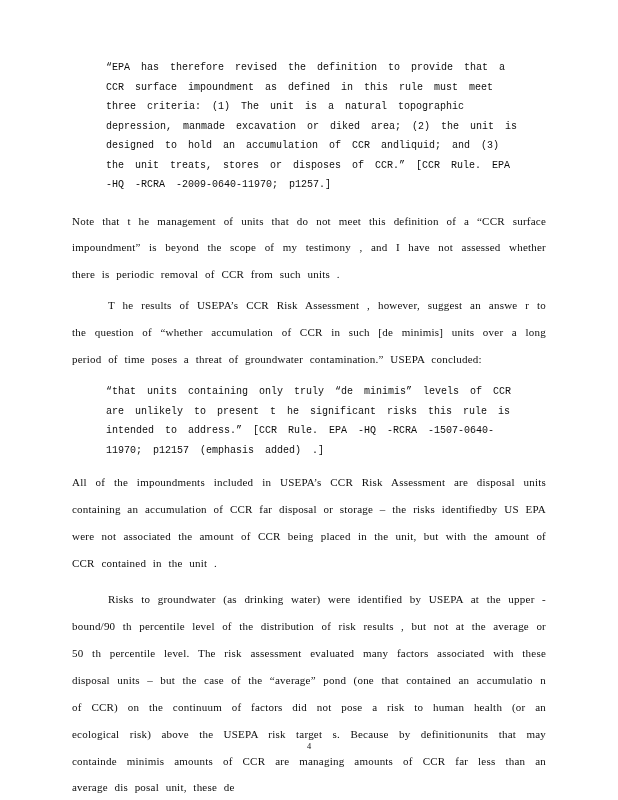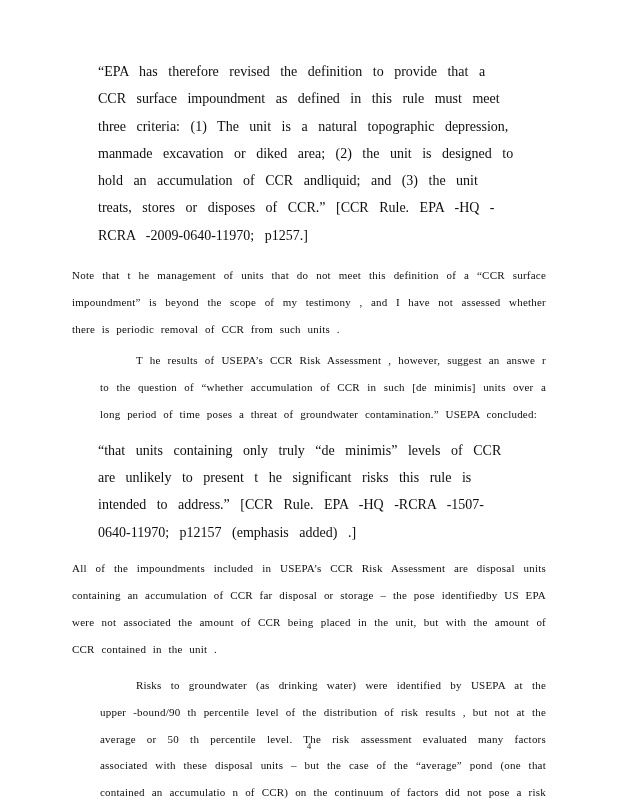--- a/index.html
+++ b/index.html
@@ -27,32 +27,32 @@
   p {
     margin: 0;
     text-align: justify;
     text-align-last: left;
     word-spacing: 0.34em;
     font-size: 11px;
     line-height: 2.45;
     letter-spacing: 0.02em;
   }
   .blockquote {
-    margin-left: 26px;
+    margin-left: 34px;
     width: 418px;
-    font-size: 14px;
+    font-size: 10px;
     line-height: 1.95;
     word-spacing: 0.5em;
+    font-family: Liberation Mono, monospace;
   }
   .body-para {
     margin-top: 6px;
   }
   .indent-first {
     text-indent: 36px;
-    margin-left: 28px;
   }
   .gap-sm { margin-top: 4px; }
   .gap-md { margin-top: 9px; }
   .gap-lg { margin-top: 13px; }
   .pagenum {
     position: absolute;
     top: 742px;
     left: 0;
     width: 618px;
     text-align: center;
@@ -67,20 +67,20 @@
   <div class="content">
 
     <div class="blockquote">“EPA has therefore revised the definition to provide that a CCR surface impoundment as defined in this rule must meet three criteria: (1) The unit is a natural topographic depression, manmade excavation or diked area; (2) the unit is designed to hold an accumulation of CCR andliquid; and (3) the unit treats, stores or disposes of CCR.” [CCR Rule. EPA -HQ -RCRA -2009-0640-11970; p1257.]</div>
 
     <p class="body-para gap-lg">Note that t he management of units that do not meet this definition of a “CCR surface impoundment” is beyond the scope of my testimony , and I have not assessed whether there is periodic removal of CCR from such units .</p>
 
     <p class="body-para gap-sm indent-first">T he results of USEPA’s CCR Risk Assessment , however, suggest an answe r to the question of “whether accumulation of CCR in such [de minimis] units over a long period of time poses a threat of groundwater contamination.” USEPA concluded:</p>
 
     <div class="blockquote gap-md">“that units containing only truly “de minimis” levels of CCR are unlikely to present t he significant risks this rule is intended to address.” [CCR Rule. EPA -HQ -RCRA -1507-0640-11970; p12157 (emphasis added) .]</div>
 
-    <p class="body-para gap-md">All of the impoundments included in USEPA’s CCR Risk Assessment are disposal units containing an accumulation of CCR far disposal or storage – the pose identifiedby US EPA were not associated the amount of CCR being placed in the unit, but with the amount of CCR contained in the unit .</p>
+    <p class="body-para gap-md">All of the impoundments included in USEPA’s CCR Risk Assessment are disposal units containing an accumulation of CCR far disposal or storage – the risks identifiedby US EPA were not associated the amount of CCR being placed in the unit, but with the amount of CCR contained in the unit .</p>
 
     <p class="body-para gap-md indent-first">Risks to groundwater (as drinking water) were identified by USEPA at the upper -bound/90 th percentile level of the distribution of risk results , but not at the average or 50 th percentile level. The risk assessment evaluated many factors associated with these disposal units – but the case of the “average” pond (one that contained an accumulatio n of CCR) on the continuum of factors did not pose a risk to human health (or an ecological risk) above the USEPA risk target s. Because by definitionunits that may containde minimis amounts of CCR are managing amounts of CCR far less than an average dis posal unit, these de</p>
 
   </div>
 
   <div class="pagenum">4</div>
 </div>
 
 </body></html>

